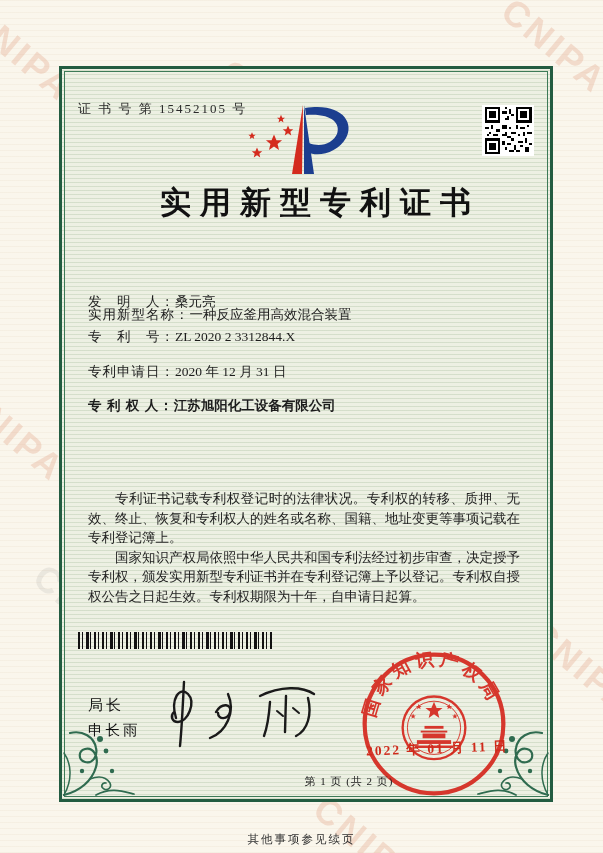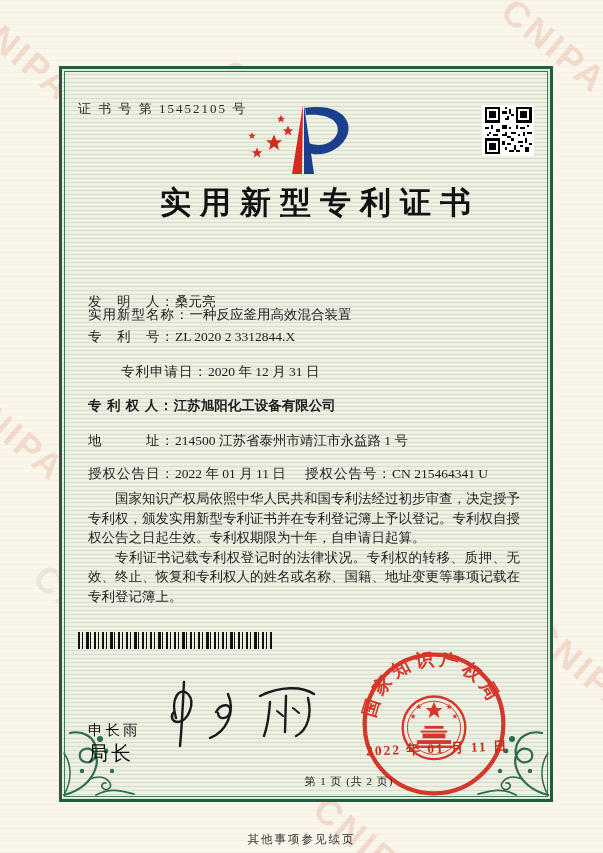--- a/index.html
+++ b/index.html
@@ -34,27 +34,27 @@
   .corner.bl{left:-2px;}
   .corner.br{right:-2px;transform:scaleX(-1);}
   
   .cert-no{position:absolute;left:78px;top:100px;font-size:13px;letter-spacing:2px;color:#2a2a2a;}
   .logo{position:absolute;left:243px;top:100px;width:122px;height:80px;}
   .qr{position:absolute;left:482px;top:105px;width:48px;height:47px;background:#fff;padding:2px;}
   .title{position:absolute;left:59px;top:182px;width:522px;text-align:center;
     font-size:31px;font-weight:bold;letter-spacing:9px;color:#111;}
   .row{position:absolute;left:88px;font-size:13.5px;color:#1d1d1d;white-space:nowrap;}
   .row .lab{letter-spacing:1px;}
-  .r0{top:258px;margin-top:48px;} .r1{top:293px;} .r2{top:328px;} .r3{top:363px;margin-left:33px;}
+  .r0{top:258px;margin-top:48px;} .r1{top:293px;} .r2{top:328px;} .r3{top:363px;}
   .r4{top:397px;font-weight:bold;} .r5{top:432px;} .r6{top:465px;} .r6b{top:465px;left:305px;}
   .paras{position:absolute;left:88px;top:489px;width:432px;font-size:13.5px;line-height:19.5px;color:#1f1f1f;text-align:justify;}
   .paras p{margin:0;text-indent:2em;}
   .barcode{position:absolute;left:78px;top:632px;width:196px;height:17px;
     background:repeating-linear-gradient(90deg,#111 0 2px,transparent 2px 4px,#111 4px 5px,transparent 5px 8px,#111 8px 11px,transparent 11px 12px,#111 12px 13px,transparent 13px 16px,#111 16px 18px,transparent 18px 20px,#111 20px 21px,transparent 21px 24px);}
-  .director-title{position:absolute;left:88px;top:696px;font-size:20px;letter-spacing:3px;color:#111;margin-top:44px;}
+  .director-title{position:absolute;left:88px;top:696px;font-size:15px;letter-spacing:3px;color:#111;}
   .director-name{position:absolute;left:88px;top:721px;font-size:14.5px;letter-spacing:3px;color:#111;}
   .sig{position:absolute;left:150px;top:678px;width:200px;height:75px;}
   .seal{position:absolute;left:358px;top:648px;width:152px;height:152px;opacity:0.92;}
   .seal-date{position:absolute;left:366px;top:740px;font-size:13.5px;font-weight:bold;color:#cf2a1b;
     letter-spacing:2px;transform:rotate(-2deg);white-space:nowrap;}
   .page-info{position:absolute;left:59px;top:774px;width:580px;text-align:center;font-size:11px;letter-spacing:1px;color:#222;}
   .note{position:absolute;left:0;top:832px;width:603px;text-align:center;font-size:11.5px;letter-spacing:2px;color:#333;}
 </style>
 </head>
 <body>
@@ -168,27 +168,24 @@
     </g>
   </svg>
 
   <div class="title">实用新型专利证书</div>
 
   <div class="row r0"><span class="lab">实用新型名称：</span><span>一种反应釜用高效混合装置</span></div>
   <div class="row r1"><span class="lab">发　明　人：</span><span>桑元亮</span></div>
   <div class="row r2"><span class="lab">专　利　号：</span><span>ZL 2020 2 3312844.X</span></div>
   <div class="row r3"><span class="lab">专利申请日：</span><span>2020 年 12 月 31 日</span></div>
   <div class="row r4"><span class="lab">专 利 权 人：</span><span>江苏旭阳化工设备有限公司</span></div>
-  <div class="row r5"><span class="lab">地　　　址：</span><span>214500 江苏省泰州市靖江市永益路 1 号</span></div>
-  <div class="row r6"><span class="lab">授权公告日：</span><span>2022 年 01 月 11 日</span></div>
-  <div class="row r6b"><span class="lab">授权公告号：</span><span>CN 215464341 U</span></div>
 
   <div class="paras">
+    <p>专利证书记载专利权登记时的法律状况。专利权的转移、质押、无效、终止、恢复和专利权人的姓名或名称、国籍、地址变更等事项记载在专利登记簿上。</p>
     <p>国家知识产权局依照中华人民共和国专利法经过初步审查，决定授予专利权，颁发实用新型专利证书并在专利登记簿上予以登记。专利权自授权公告之日起生效。专利权期限为十年，自申请日起算。</p>
-    <p>专利证书记载专利权登记时的法律状况。专利权的转移、质押、无效、终止、恢复和专利权人的姓名或名称、国籍、地址变更等事项记载在专利登记簿上。</p>
   </div>
 
   <div class="barcode"></div>
 
   <div class="director-title">局长</div>
   <div class="director-name">申长雨</div>
   <svg class="sig" viewBox="0 0 200 75">
     <g stroke="#1a1a1a" stroke-width="2.4" fill="none" stroke-linecap="round" stroke-linejoin="round">
       <path d="M26,40 C20,20 30,8 38,16 C46,24 38,44 28,44 C22,44 20,38 24,34"></path>
       <path d="M34,4 C33,22 32,48 30,68"></path>

